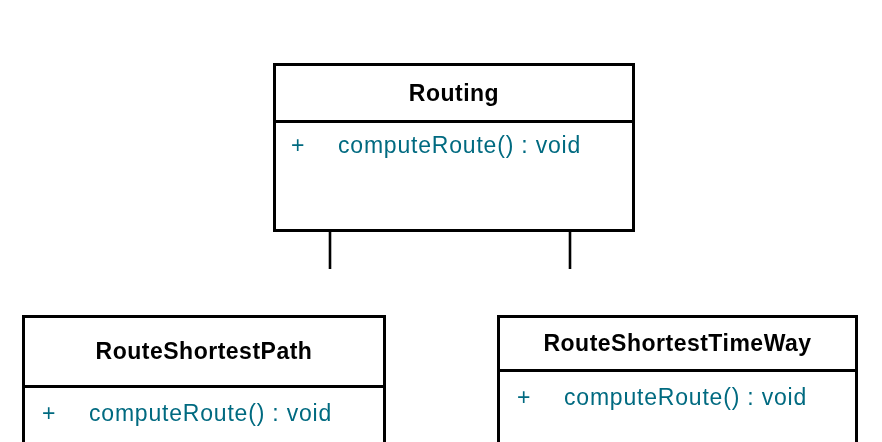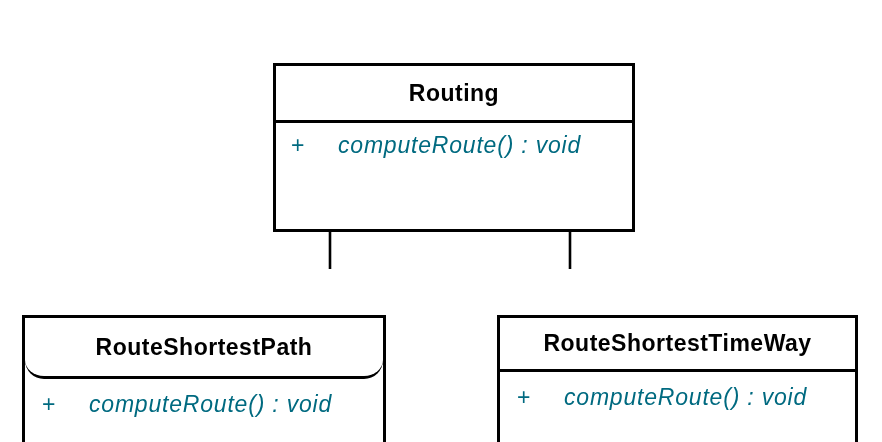--- a/index.html
+++ b/index.html
@@ -41,21 +41,21 @@
     align-items: center;
     justify-content: center;
     border-bottom: 3px solid #000000;
     font-weight: bold;
     font-size: 23px;
     letter-spacing: 0.5px;
     color: #000000;
     white-space: nowrap;
   }
   .routing   .uml-title { height: 57px; }
-  .left-sub  .uml-title { height: 61px; border-radius: 19px; }
+  .left-sub  .uml-title { height: 70px; }
   .right-sub .uml-title { height: 54px; }
 
   .uml-body {
     display: flex;
     align-items: flex-start;
   }
   .uml-method {
     display: flex;
     align-items: baseline;
     font-size: 23px;
@@ -66,21 +66,20 @@
   }
   .routing   .uml-method { padding: 9px 0 0 15px; }
   .left-sub  .uml-method { padding: 12px 0 0 17px; }
   .right-sub .uml-method { padding: 12px 0 0 17px; }
   .uml-method .vis {
     display: inline-block;
     width: 14px;
   }
   .uml-method .sig {
     margin-left: 33px;
-    font-style: italic;
   }
 </style>
 </head>
 <body>
 
 <div class="canvas">
 
   <svg class="edges-layer" viewBox="0 0 882 442" xmlns="http://www.w3.org/2000/svg">
     <g>
       <line x1="330" y1="219" x2="330" y2="269" stroke="#000000" stroke-width="2.6"></line>

